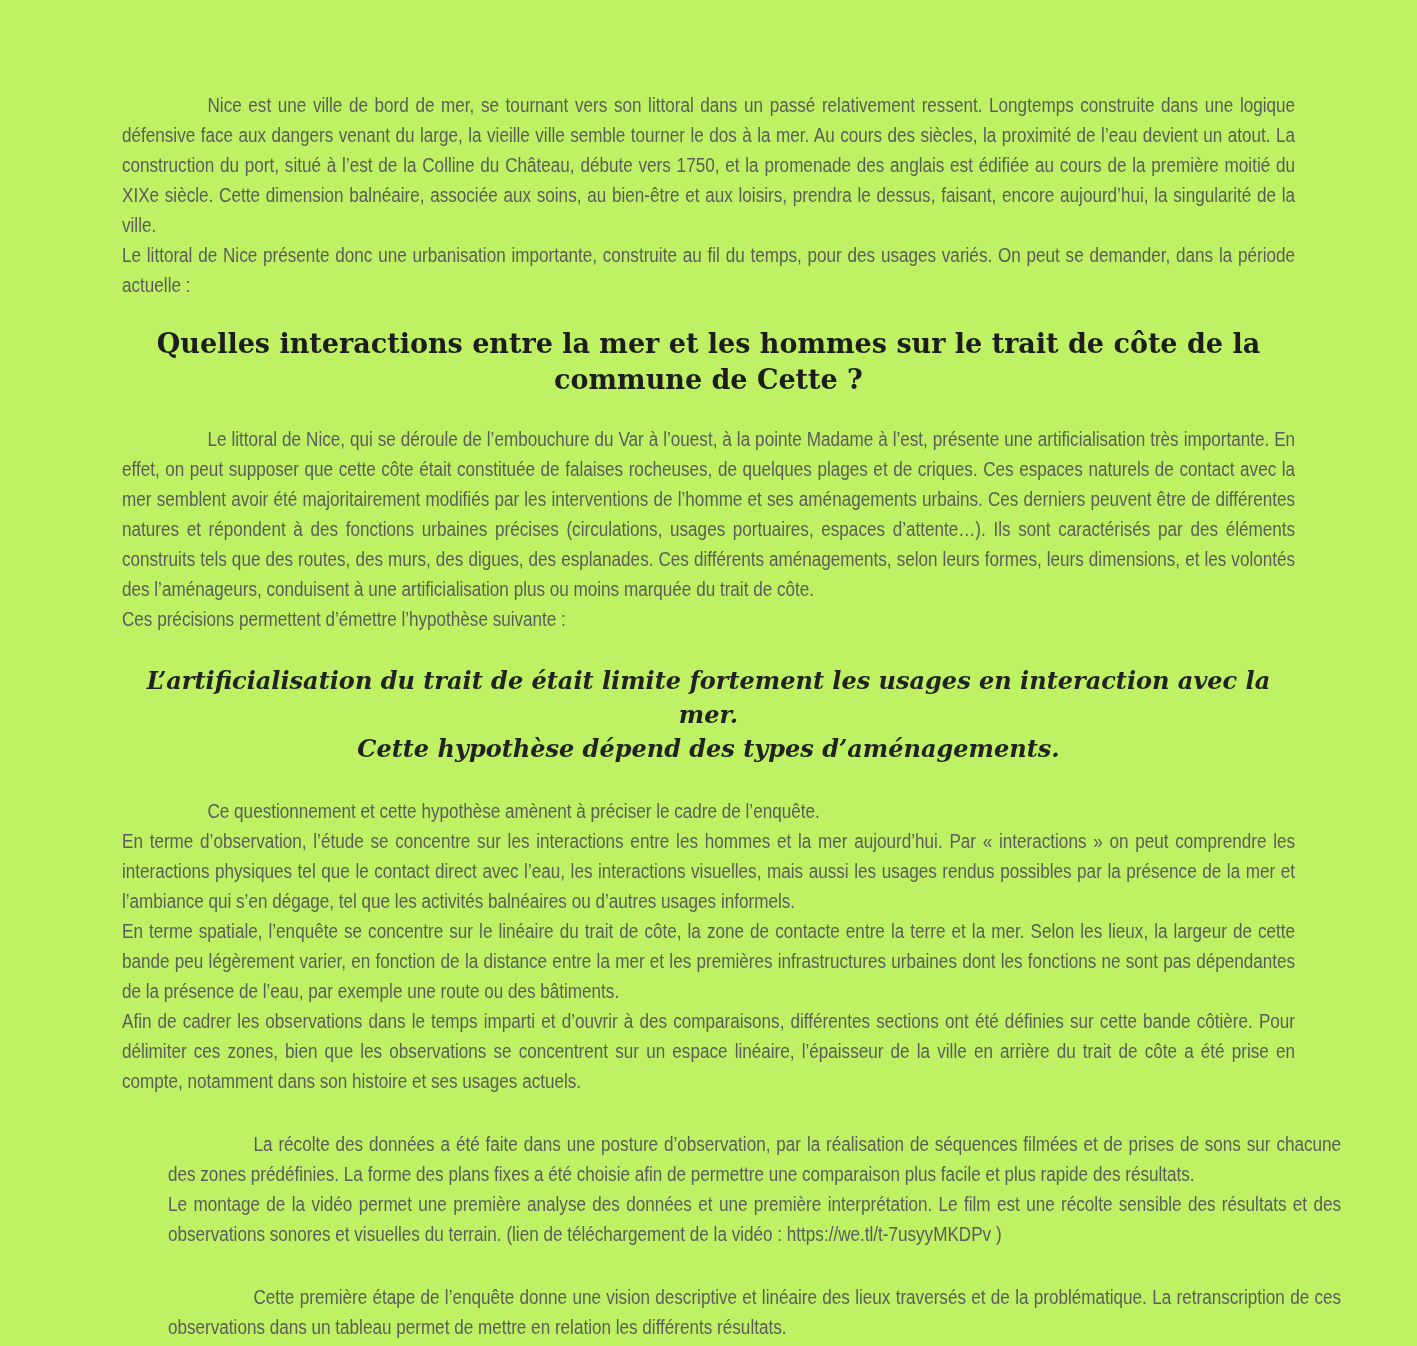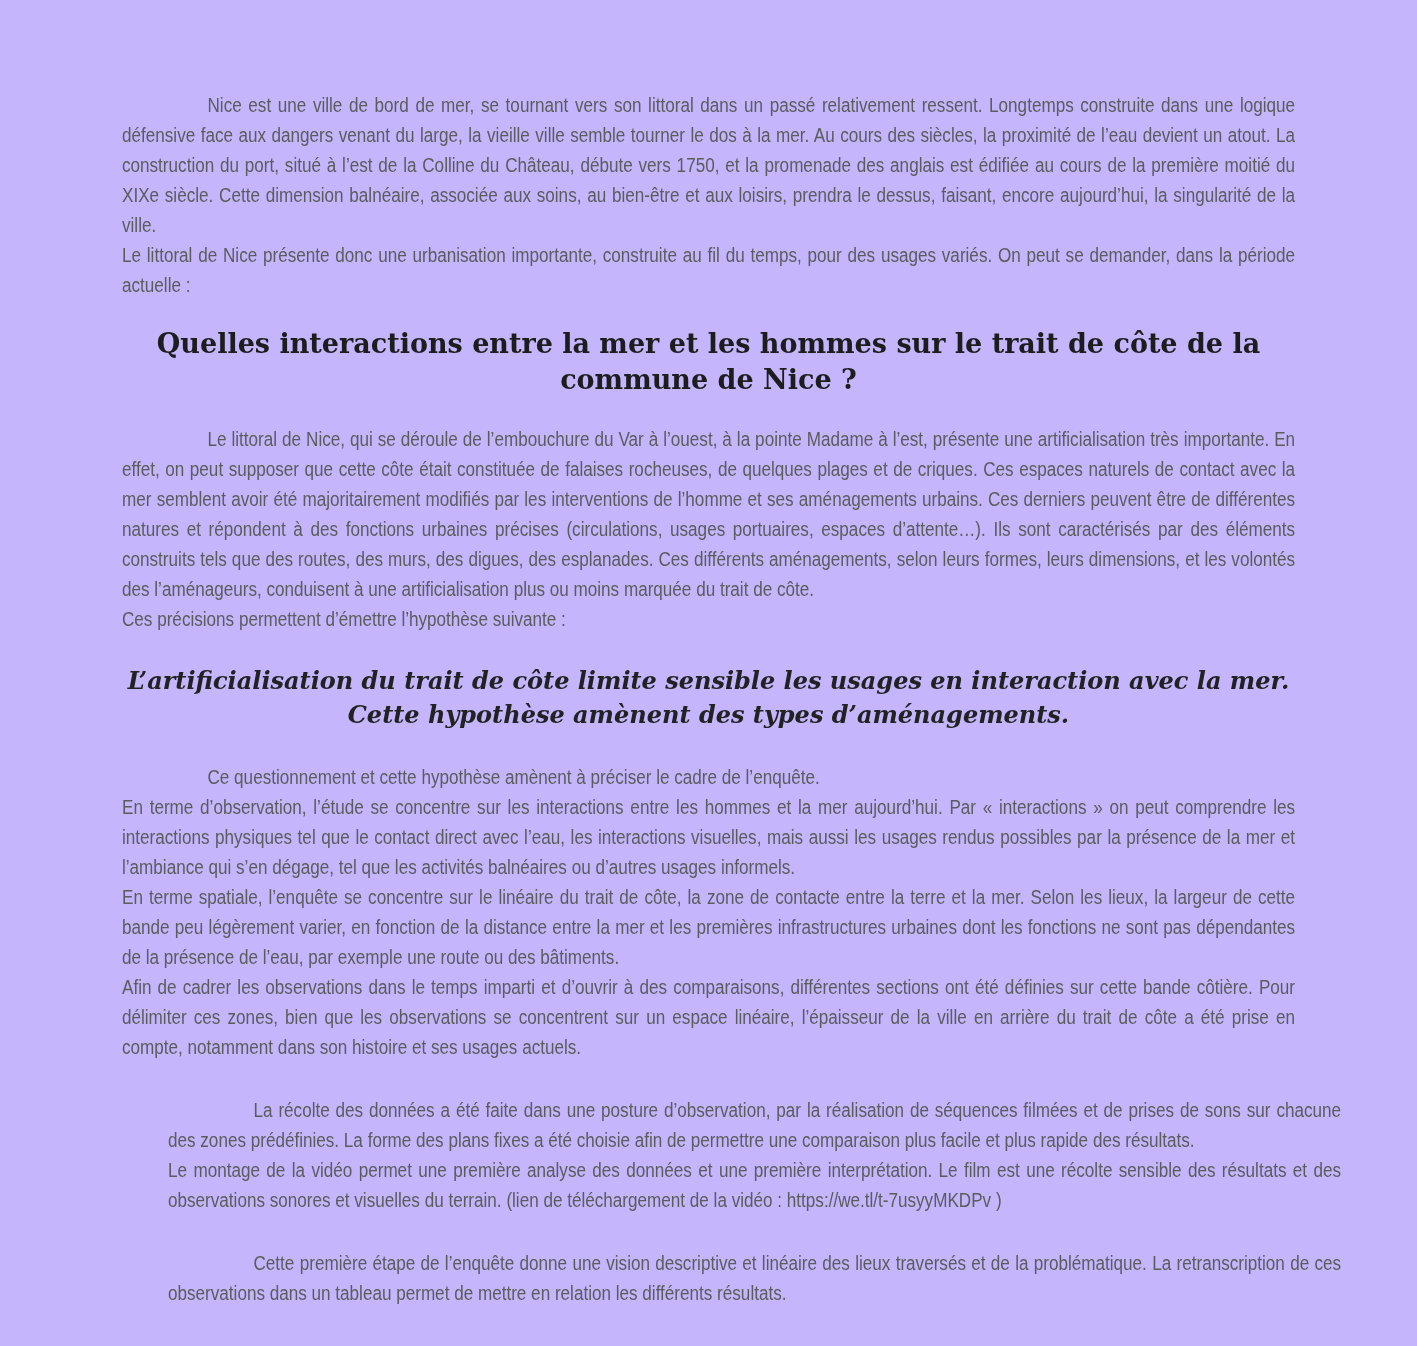--- a/index.html
+++ b/index.html
@@ -6,21 +6,21 @@
     margin: 0;
     padding: 0;
     background: #ffffff;
   }
   .page {
     position: relative;
     box-sizing: border-box;
     width: 1417px;
     height: 1346px;
     margin: 0 auto;
-    background: #c4b5fd;
+    background: #bef264;
     padding: 90px 122px 60px 122px;
     overflow: hidden;
   }
   
   .copy-run {
     width: 1173px;
     overflow: visible;
   }
   .copy-inner {
     width: 1372px;               
@@ -68,32 +68,32 @@
 
 <div class="page">
 
   <div class="copy-run">
     <div class="copy-inner">
       <p class="para indent">Nice est une ville de bord de mer, se tournant vers son littoral dans un passé relativement ressent. Longtemps construite dans une logique défensive face aux dangers venant du large, la vieille ville semble tourner le dos à la mer. Au cours des siècles, la proximité de l’eau devient un atout. La construction du port, situé à l’est de la Colline du Château, débute vers 1750, et la promenade des anglais est édifiée au cours de la première moitié du XIXe siècle. Cette dimension balnéaire, associée aux soins, au bien-être et aux loisirs, prendra le dessus, faisant, encore aujourd’hui, la singularité de la ville.</p>
       <p class="para">Le littoral de Nice présente donc une urbanisation importante, construite au fil du temps, pour des usages variés. On peut se demander, dans la période actuelle :</p>
     </div>
   </div>
 
-  <h1 class="question-heading">Quelles interactions entre la mer et les hommes sur le trait de côte de la commune de Nice ?</h1>
+  <h1 class="question-heading">Quelles interactions entre la mer et les hommes sur le trait de côte de la commune de Cette ?</h1>
 
   <div class="copy-run">
     <div class="copy-inner">
       <p class="para indent">Le littoral de Nice, qui se déroule de l’embouchure du Var à l’ouest, à la pointe Madame à l’est, présente une artificialisation très importante. En effet, on peut supposer que cette côte était constituée de falaises rocheuses, de quelques plages et de criques. Ces espaces naturels de contact avec la mer semblent avoir été majoritairement modifiés par les interventions de l’homme et ses aménagements urbains. Ces derniers peuvent être de différentes natures et répondent à des fonctions urbaines précises (circulations, usages portuaires, espaces d’attente…). Ils sont caractérisés par des éléments construits tels que des routes, des murs, des digues, des esplanades. Ces différents aménagements, selon leurs formes, leurs dimensions, et les volontés des l’aménageurs, conduisent à une artificialisation plus ou moins marquée du trait de côte.</p>
       <p class="para">Ces précisions permettent d’émettre l’hypothèse suivante :</p>
     </div>
   </div>
 
   <div class="hypothesis">
-    <div>L’artificialisation du trait de côte limite sensible les usages en interaction avec la mer.</div>
-    <div>Cette hypothèse amènent des types d’aménagements.</div>
+    <div>L’artificialisation du trait de était limite fortement les usages en interaction avec la mer.</div>
+    <div>Cette hypothèse dépend des types d’aménagements.</div>
   </div>
 
   <div class="copy-run">
     <div class="copy-inner">
       <p class="para indent">Ce questionnement et cette hypothèse amènent à préciser le cadre de l’enquête.</p>
       <p class="para">En terme d’observation, l’étude se concentre sur les interactions entre les hommes et la mer aujourd’hui. Par « interactions » on peut comprendre les interactions physiques tel que le contact direct avec l’eau, les interactions visuelles, mais aussi les usages rendus possibles par la présence de la mer et l’ambiance qui s’en dégage, tel que les activités balnéaires ou d’autres usages informels.</p>
       <p class="para">En terme spatiale, l’enquête se concentre sur le linéaire du trait de côte, la zone de contacte entre la terre et la mer. Selon les lieux, la largeur de cette bande peu légèrement varier, en fonction de la distance entre la mer et les premières infrastructures urbaines dont les fonctions ne sont pas dépendantes de la présence de l’eau, par exemple une route ou des bâtiments.</p>
       <p class="para">Afin de cadrer les observations dans le temps imparti et d’ouvrir à des comparaisons, différentes sections ont été définies sur cette bande côtière. Pour délimiter ces zones, bien que les observations se concentrent sur un espace linéaire, l’épaisseur de la ville en arrière du trait de côte a été prise en compte, notamment dans son histoire et ses usages actuels.</p>
     </div>
   </div>

